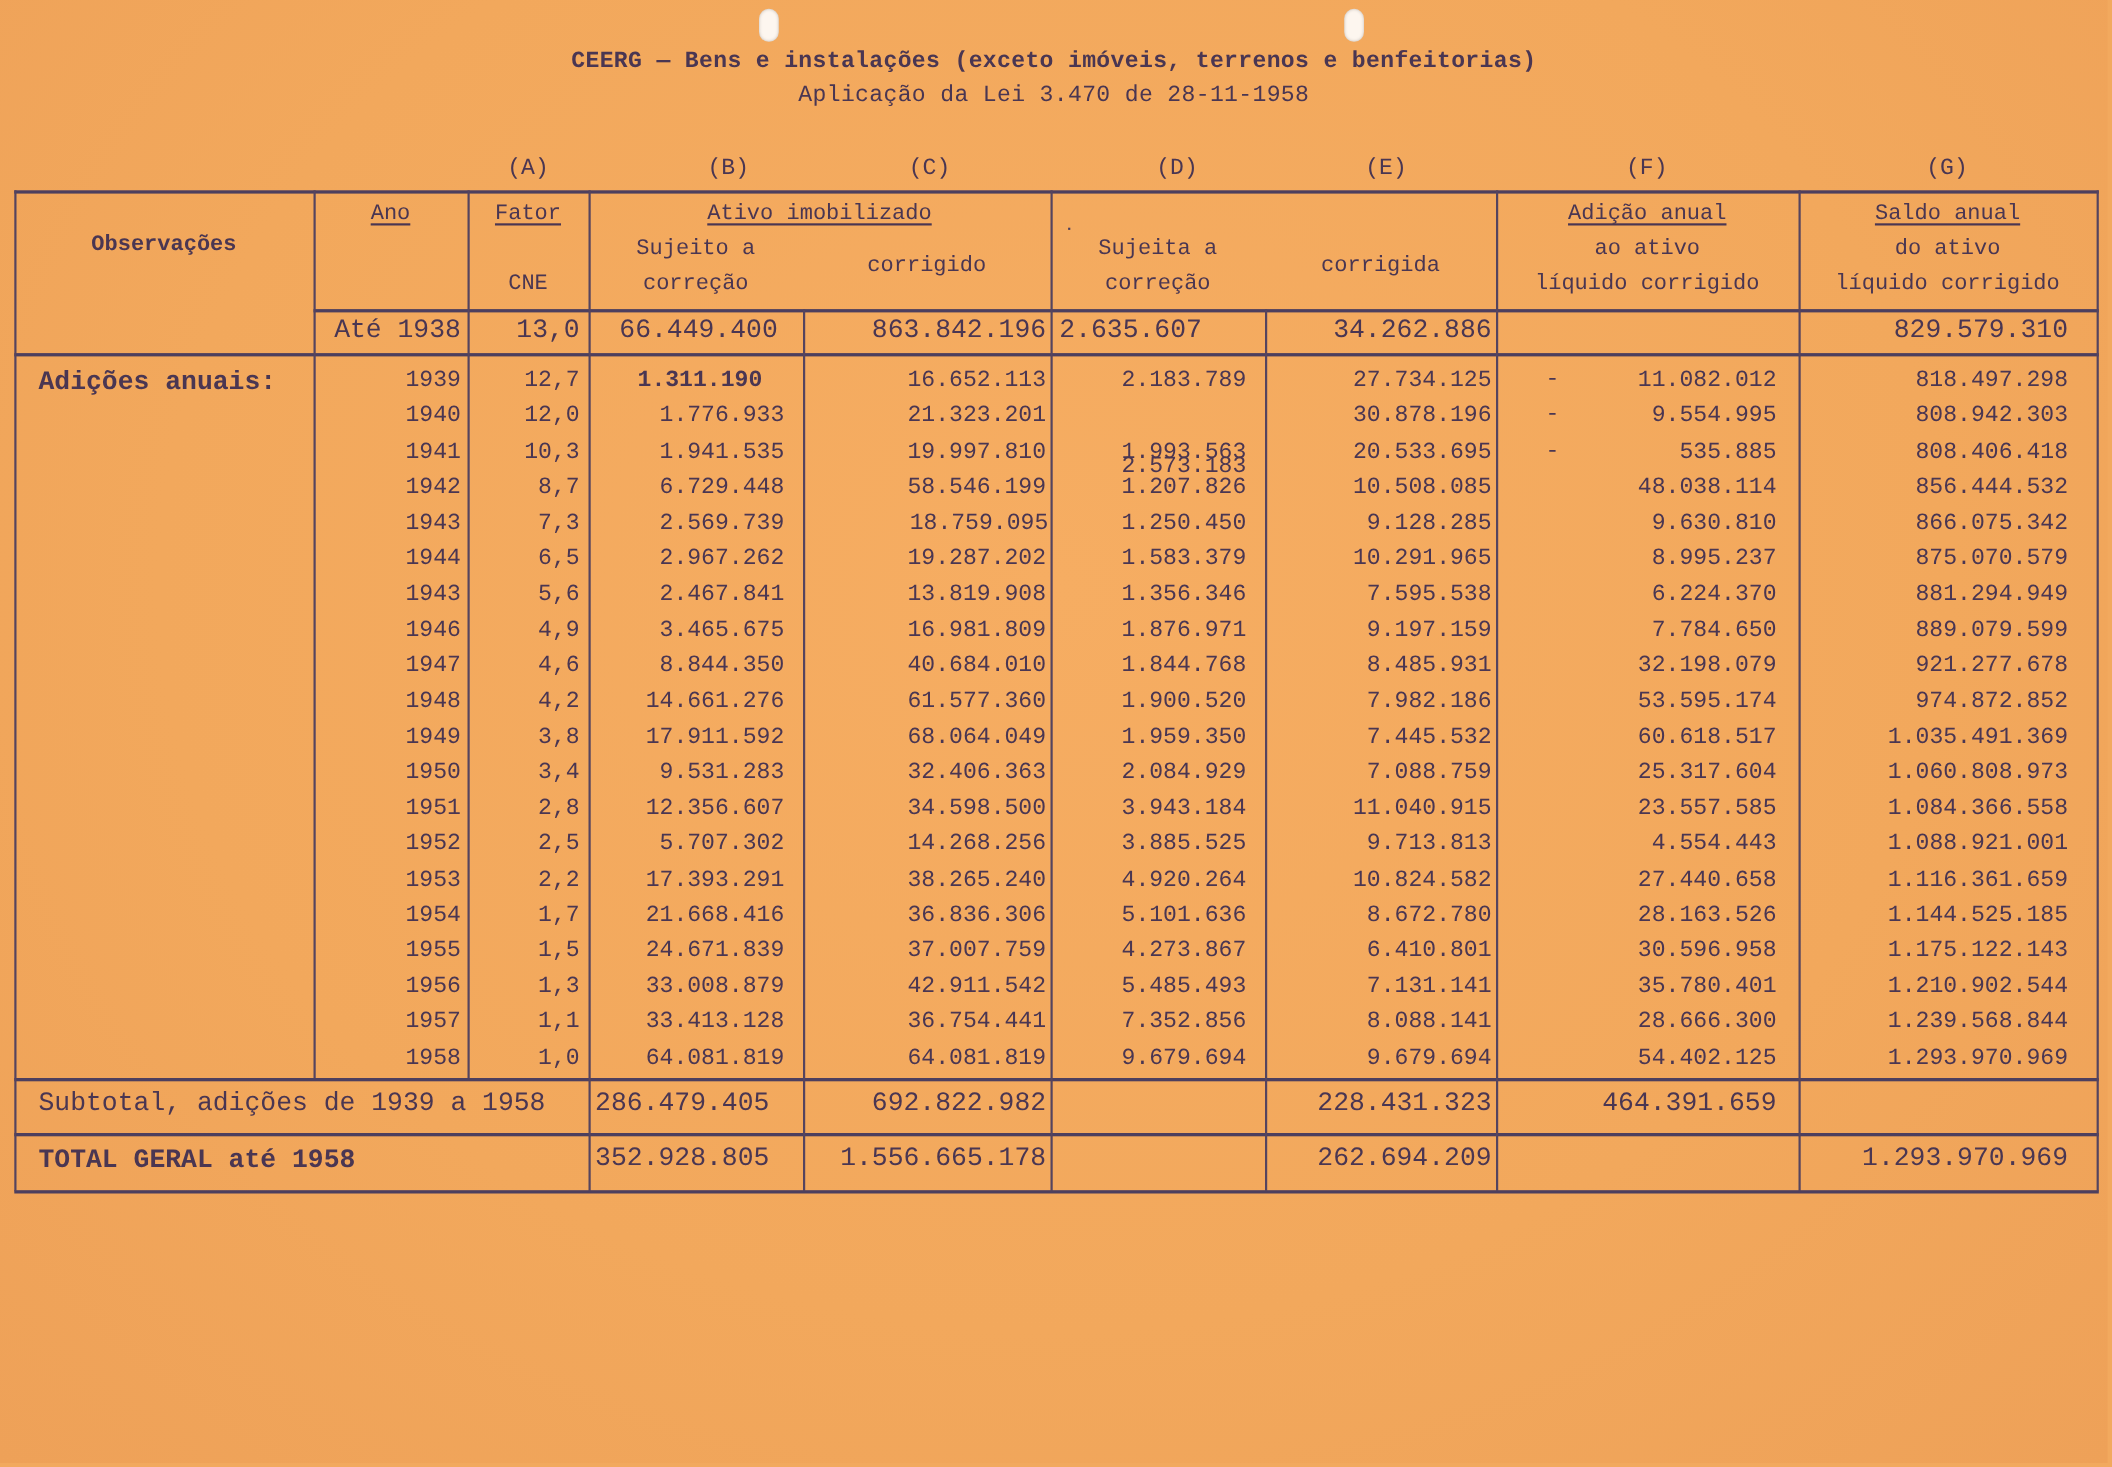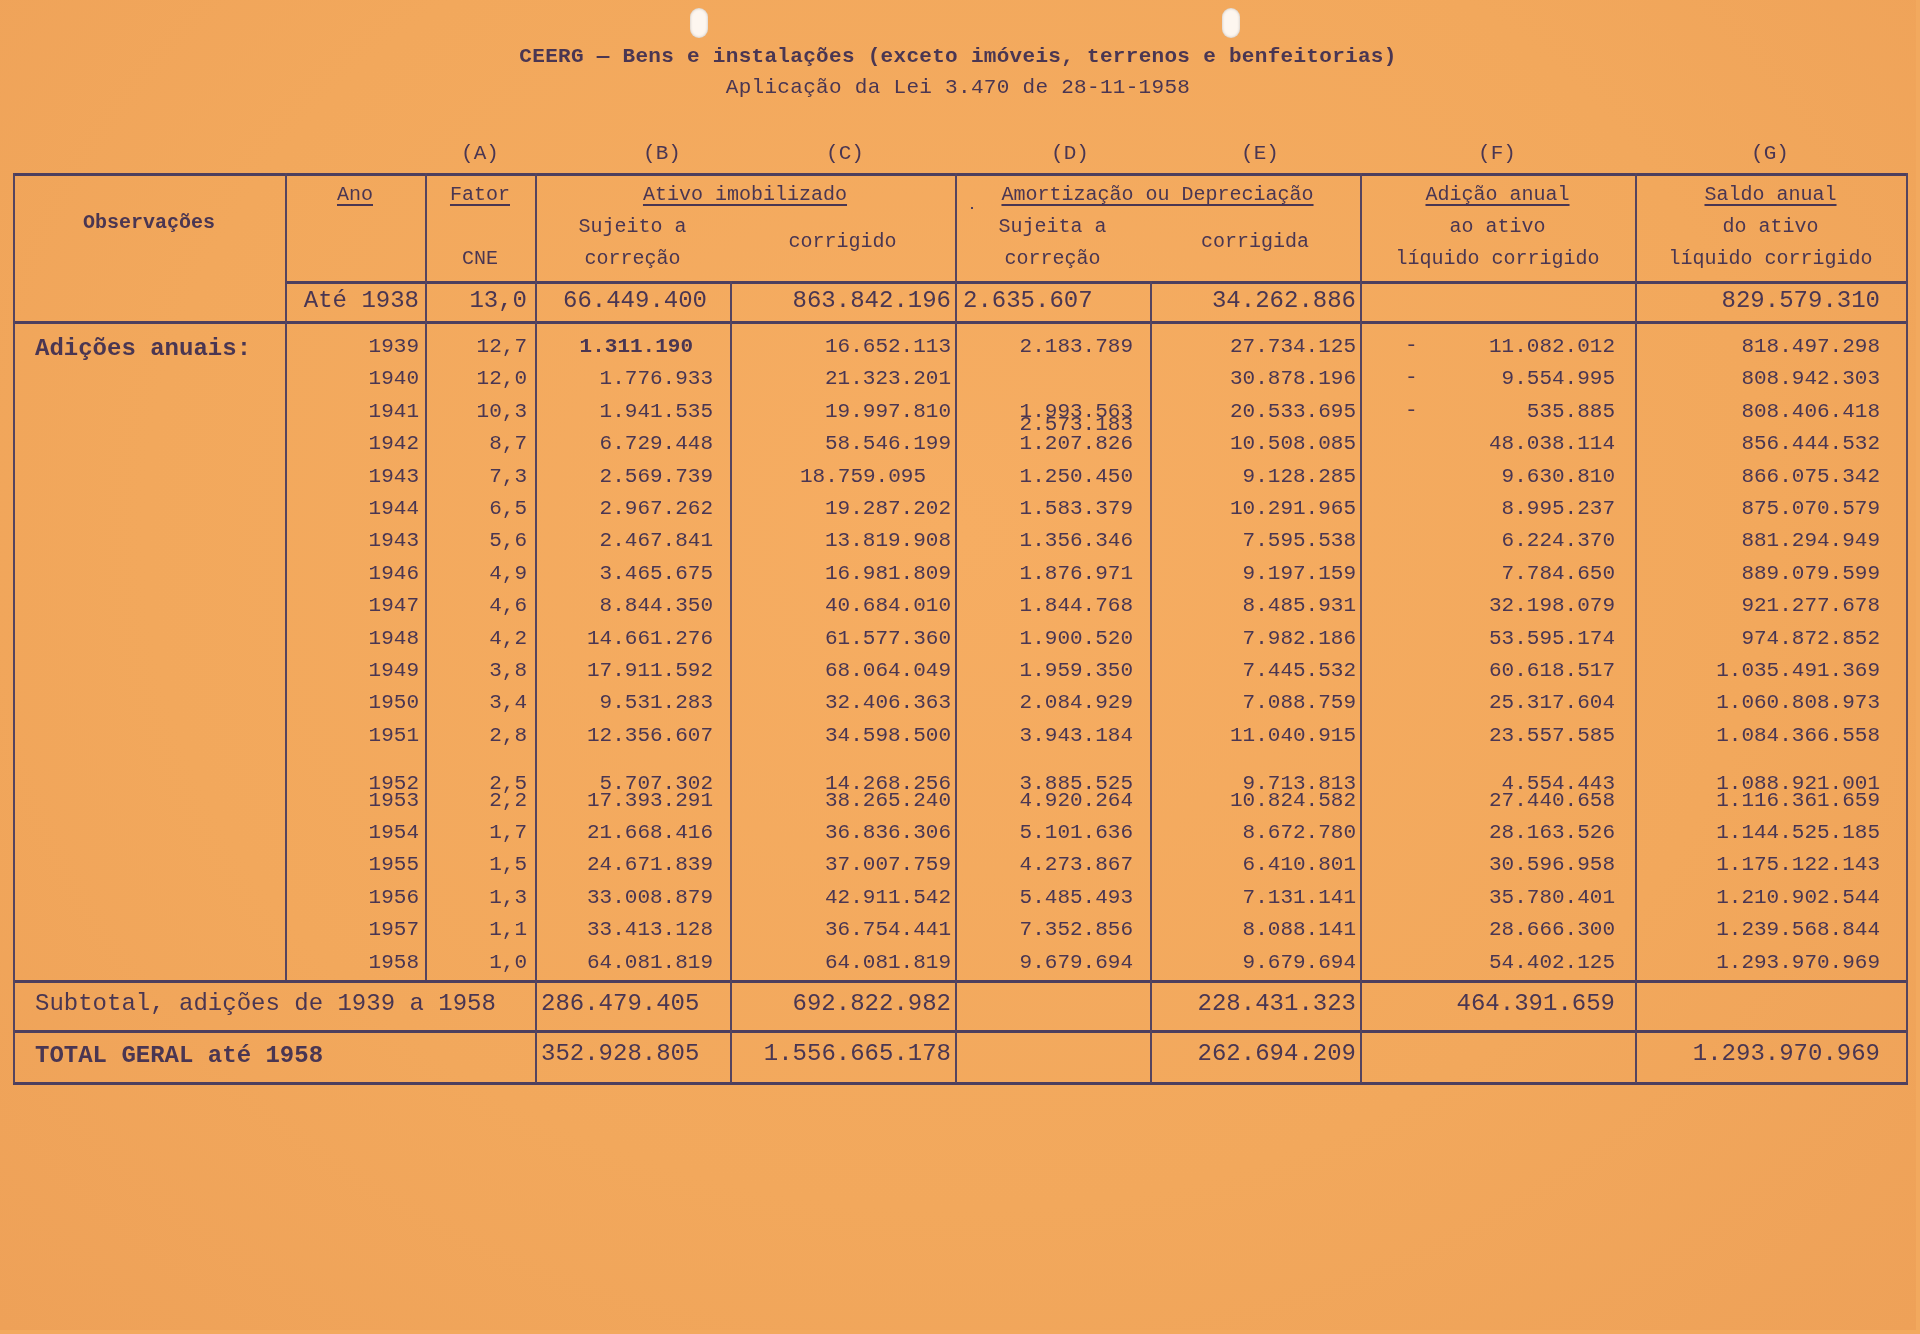--- a/index.html
+++ b/index.html
@@ -87,21 +87,20 @@
   <div class="cell hdr bold" style="left:0;width:272px;top:36px">Observações</div>
   <div class="cell hdr u" style="left:272px;width:140px;top:8px">Ano</div>
   <div class="cell hdr u" style="left:412px;width:110px;top:8px">Fator</div>
   <div class="cell hdr" style="left:412px;width:110px;top:72px">CNE</div>
 
   <div class="cell hdr u" style="left:522px;width:420px;top:8px">Ativo imobilizado</div>
   <div class="cell hdr" style="left:522px;width:195px;top:40px">Sujeito a</div>
   <div class="cell hdr" style="left:522px;width:195px;top:72px">correção</div>
   <div class="cell hdr" style="left:717px;width:225px;top:55px">corrigido</div>
 
-  <div class="cell hdr u" style="left:942px;width:405px;top:8px">Amortização ou Depreciação</div>
   <div class="cell hdr" style="left:942px;width:195px;top:40px">Sujeita a</div>
   <div class="cell hdr" style="left:942px;width:195px;top:72px">correção</div>
   <div class="cell hdr" style="left:1137px;width:210px;top:55px">corrigida</div>
 
   <div class="cell hdr u" style="left:1347px;width:275px;top:8px">Adição anual</div>
   <div class="cell hdr" style="left:1347px;width:275px;top:40px">ao ativo</div>
   <div class="cell hdr" style="left:1347px;width:275px;top:72px">líquido corrigido</div>
 
   <div class="cell hdr u" style="left:1622px;width:271px;top:8px">Saldo anual</div>
   <div class="cell hdr" style="left:1622px;width:271px;top:40px">do ativo</div>
@@ -162,21 +161,21 @@
         <div class="c" style="left: 942px; width: 178px;">1.207.826</div>
         <div class="c" style="left: 1137px; width: 206px;">10.508.085</div>
         <div class="c" style="left: 1347px; width: 255px;">48.038.114</div>
         <div class="c" style="left: 1622px; width: 245px;">856.444.532</div>
         <div class="minus" style="left: 1392px;"></div>
       </div>
       <div class="body-row" style="top: 287.6px; padding-left: 40px;">
         <div class="c" style="left: 272px; width: 134px;">1943</div>
         <div class="c" style="left: 412px; width: 102px;">7,3</div>
         <div class="c" style="left: 522px; width: 178px;">2.569.739</div>
-        <div class="c" style="left: 692px; width: 221px;">18.759.095</div>
+        <div class="c" style="left: 719px; width: 221px;">18.759.095</div>
         <div class="c" style="left: 942px; width: 178px;">1.250.450</div>
         <div class="c" style="left: 1137px; width: 206px;">9.128.285</div>
         <div class="c" style="left: 1347px; width: 255px;">9.630.810</div>
         <div class="c" style="left: 1622px; width: 245px;">866.075.342</div>
         <div class="minus" style="left: 1392px;"></div>
       </div>
       <div class="body-row" style="top: 320px;">
         <div class="c" style="left: 272px; width: 134px;">1944</div>
         <div class="c" style="left: 412px; width: 102px;">6,5</div>
         <div class="c" style="left: 522px; width: 178px;">2.967.262</div>
@@ -257,21 +256,21 @@
         <div class="c" style="left: 272px; width: 134px;">1951</div>
         <div class="c" style="left: 412px; width: 102px;">2,8</div>
         <div class="c" style="left: 522px; width: 178px;">12.356.607</div>
         <div class="c" style="left: 717px; width: 221px;">34.598.500</div>
         <div class="c" style="left: 942px; width: 178px;">3.943.184</div>
         <div class="c" style="left: 1137px; width: 206px;">11.040.915</div>
         <div class="c" style="left: 1347px; width: 255px;">23.557.585</div>
         <div class="c" style="left: 1622px; width: 245px;">1.084.366.558</div>
         <div class="minus" style="left: 1392px;"></div>
       </div>
-      <div class="body-row" style="top: 579.2px; margin-top: 16px;">
+      <div class="body-row" style="top: 579.2px;">
         <div class="c" style="left: 272px; width: 134px;">1952</div>
         <div class="c" style="left: 412px; width: 102px;">2,5</div>
         <div class="c" style="left: 522px; width: 178px;">5.707.302</div>
         <div class="c" style="left: 717px; width: 221px;">14.268.256</div>
         <div class="c" style="left: 942px; width: 178px;">3.885.525</div>
         <div class="c" style="left: 1137px; width: 206px;">9.713.813</div>
         <div class="c" style="left: 1347px; width: 255px;">4.554.443</div>
         <div class="c" style="left: 1622px; width: 245px;">1.088.921.001</div>
         <div class="minus" style="left: 1392px;"></div>
       </div>

